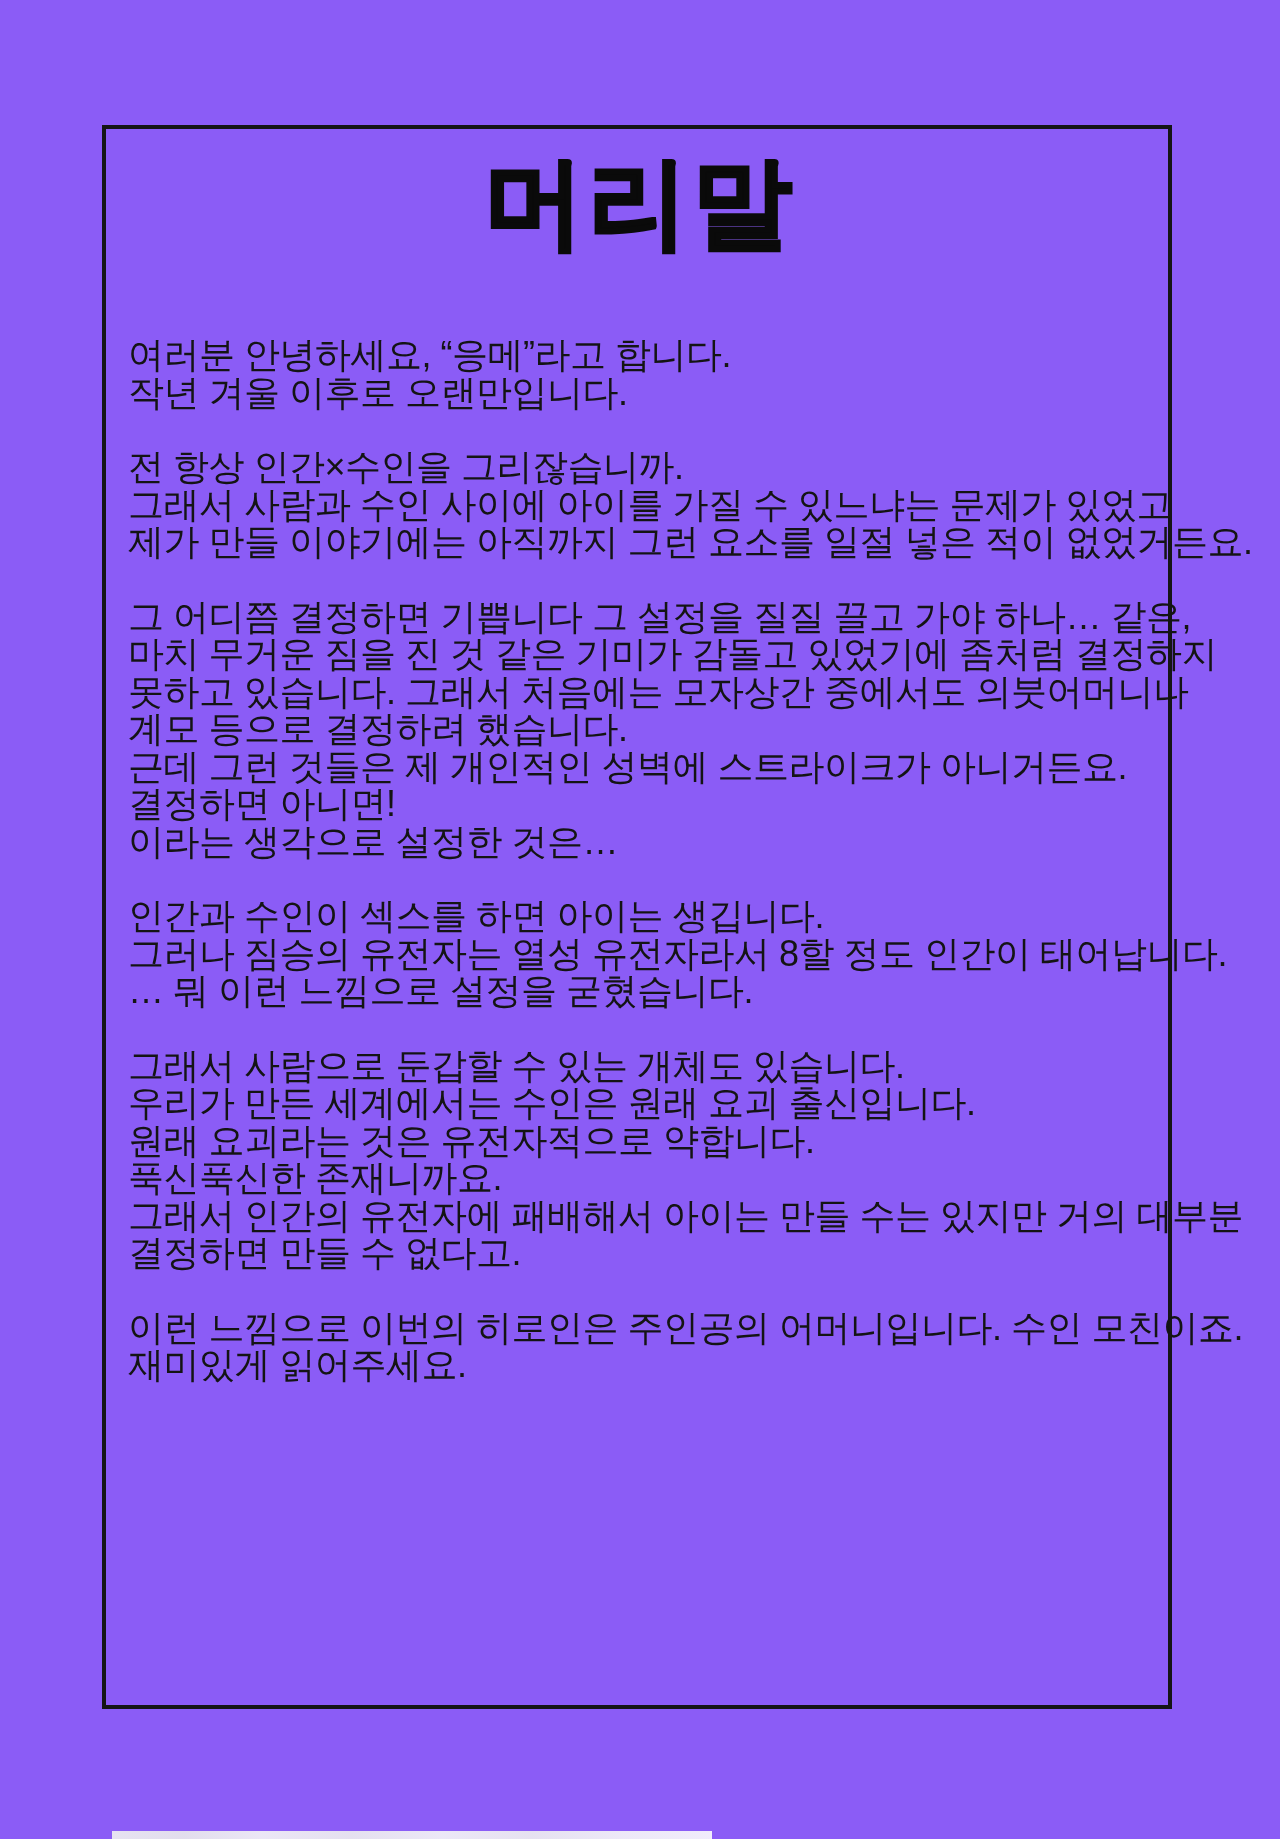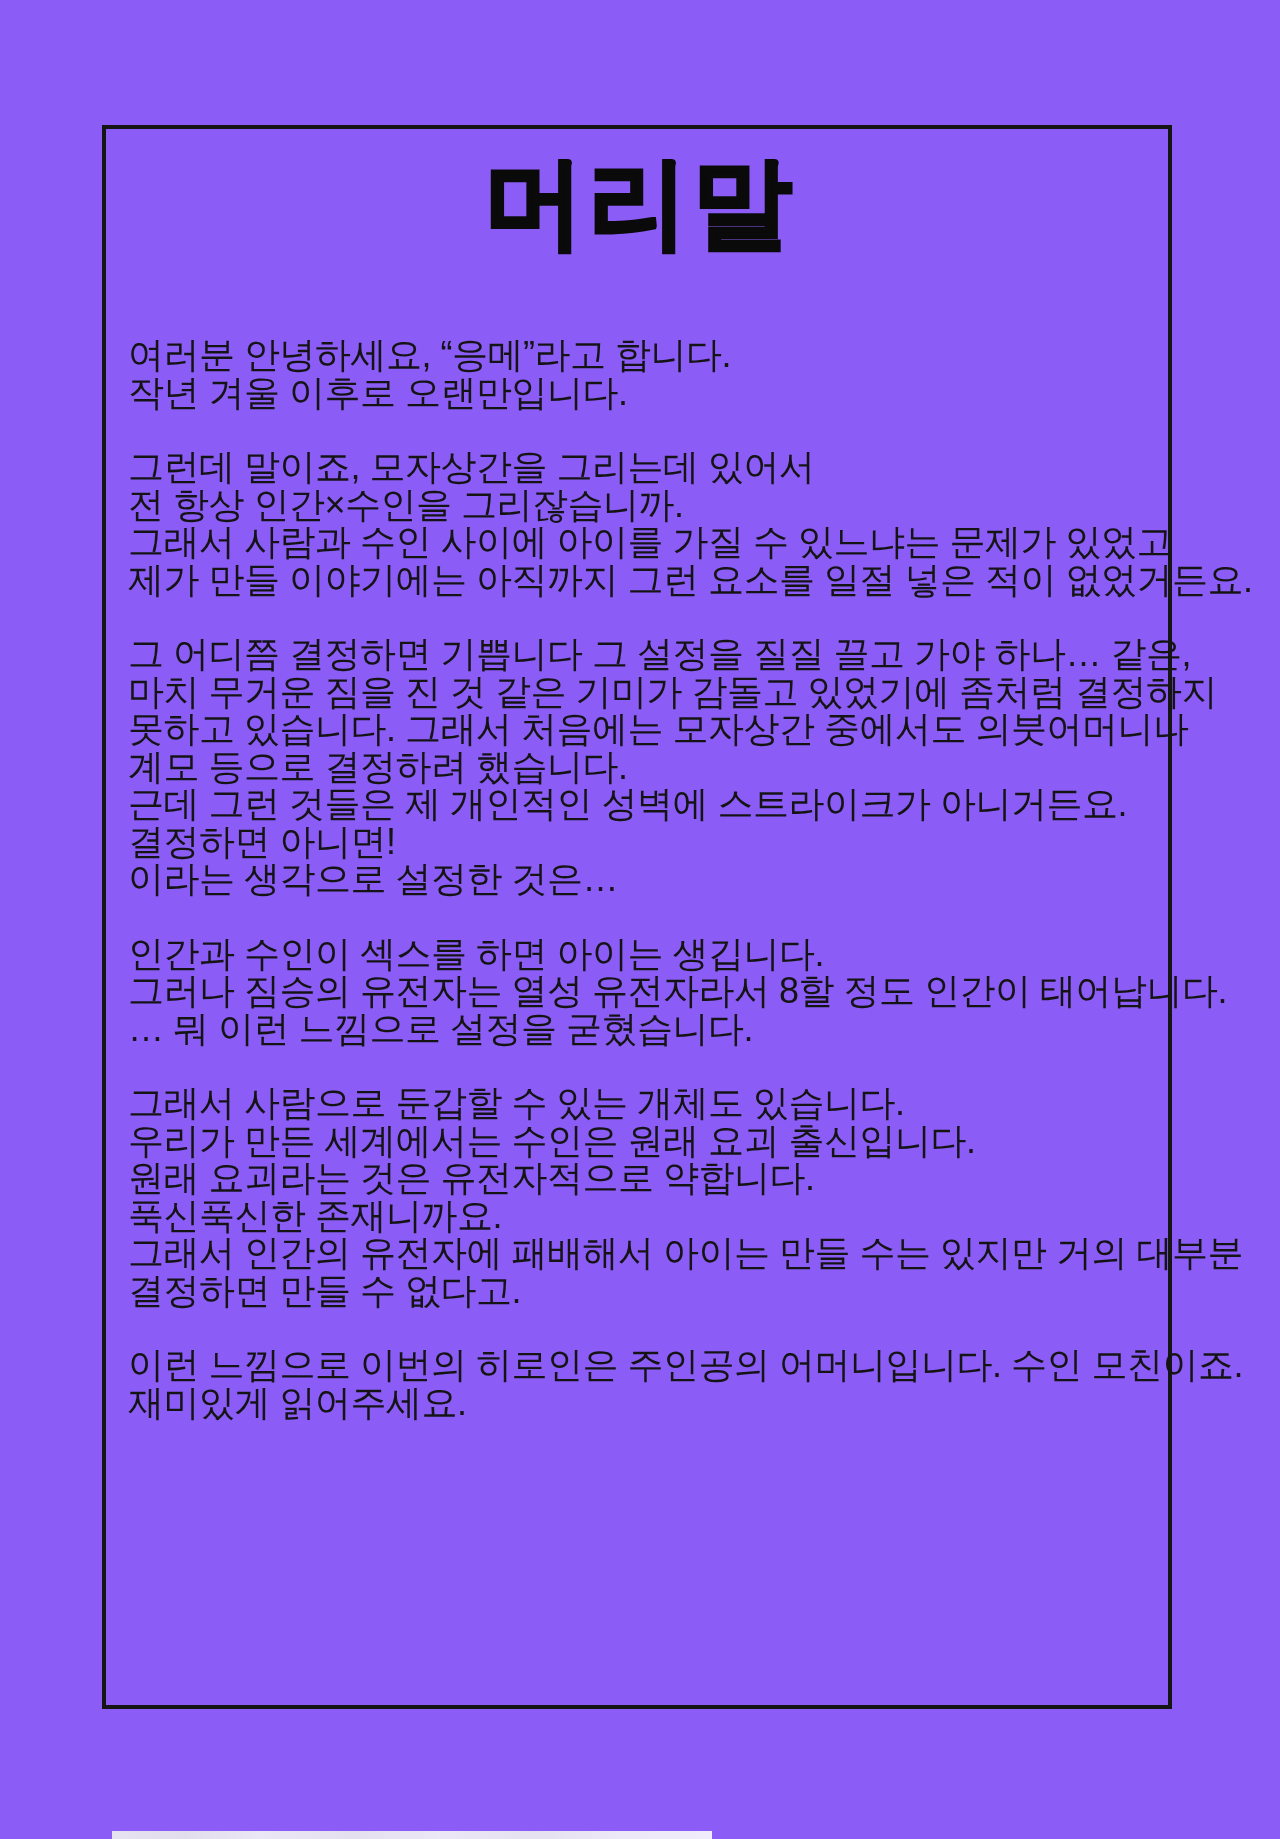--- a/index.html
+++ b/index.html
@@ -72,21 +72,20 @@
 
 <div class="page">
   <div class="frame"></div>
   <div class="title">머리말</div>
   <div class="body-text">
       <div class="para">
         <div class="line">여러분 안녕하세요, “응메”라고 합니다.</div>
         <div class="line">작년 겨울 이후로 오랜만입니다.</div>
       </div>
       <div class="para">
-        <div class="line">그런데 말이죠, 모자상간을 그리는데 있어서</div>
         <div class="line">전 항상 인간×수인을 그리잖습니까.</div>
         <div class="line">그래서 사람과 수인 사이에 아이를 가질 수 있느냐는 문제가 있었고</div>
         <div class="line">제가 만들 이야기에는 아직까지 그런 요소를 일절 넣은 적이 없었거든요.</div>
       </div>
       <div class="para">
         <div class="line">그 어디쯤 결정하면 기쁩니다 그 설정을 질질 끌고 가야 하나… 같은,</div>
         <div class="line">마치 무거운 짐을 진 것 같은 기미가 감돌고 있었기에 좀처럼 결정하지</div>
         <div class="line">못하고 있습니다. 그래서 처음에는 모자상간 중에서도 의붓어머니나</div>
         <div class="line">계모 등으로 결정하려 했습니다.</div>
         <div class="line">근데 그런 것들은 제 개인적인 성벽에 스트라이크가 아니거든요.</div>

